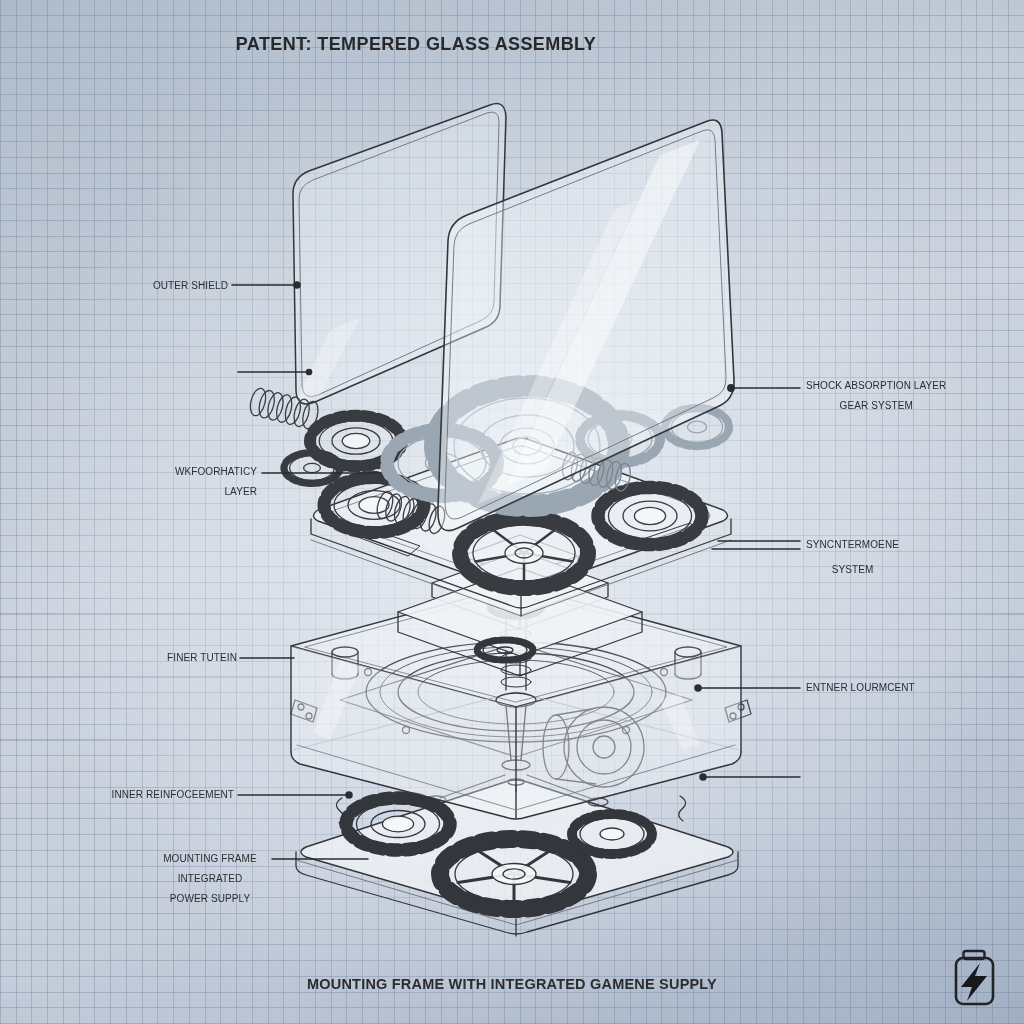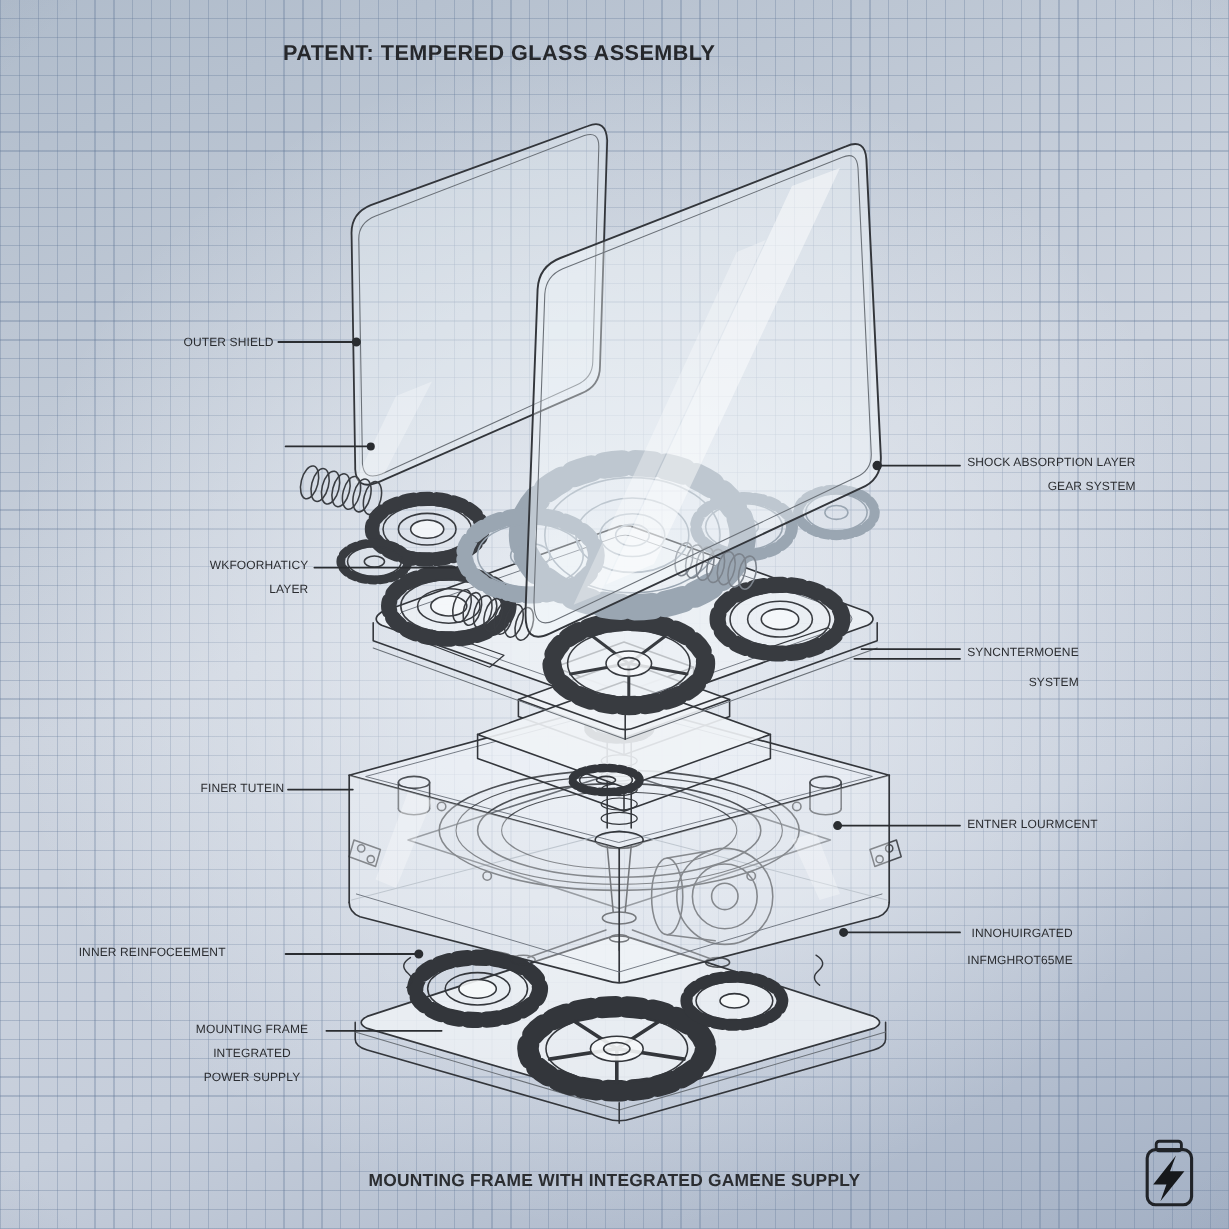--- a/index.html
+++ b/index.html
@@ -20,64 +20,60 @@
   }
   .caption{
     position:absolute;left:0;top:976px;width:1024px;text-align:center;
     font-size:14.5px;font-weight:700;letter-spacing:.2px;color:#2b2d31;
   }
   .lbl{
     position:absolute;font-size:10px;font-weight:400;letter-spacing:.1px;
     color:#2b2d31;line-height:20px;white-space:nowrap;
   }
   .lbl.r-align{text-align:right;}
-  .lbl.l-align{text-align:right;}
+  .lbl.l-align{text-align:center;}
   .lbl.c-align{text-align:center;white-space:normal;}
   .lbl span{display:block;}
 </style>
 </head>
 <body>
 
 <div class="canvas">
 
   <div class="title">PATENT: TEMPERED GLASS ASSEMBLY</div>
 
   <div class="lbl r-align" style="right:796px;top:276px;">
     <span>OUTER SHIELD</span>
   </div>
   <div class="lbl r-align" style="right:767px;top:462px;">
     <span>WKFOORHATICY</span>
     <span>LAYER</span>
   </div>
   <div class="lbl r-align" style="right:787px;top:648px;">
     <span>FINER TUTEIN</span>
   </div>
-  <div class="lbl r-align" style="right:836px;top:785px;padding-left:24px;">
+  <div class="lbl r-align" style="right:790px;top:785px;padding-left:24px;">
     <span>INNER REINFOCEEMENT</span>
   </div>
   <div class="lbl c-align" style="left:85px;width:250px;top:849px;">
     <span>MOUNTING FRAME</span>
     <span>INTEGRATED</span>
     <span>POWER SUPPLY</span>
   </div>
 
   <div class="lbl l-align" style="left:806px;top:376px;">
     <span>SHOCK ABSORPTION LAYER</span>
     <span>GEAR SYSTEM</span>
   </div>
   <div class="lbl l-align" style="left:806px;top:532px;line-height:25px;">
     <span>SYNCNTERMOENE</span>
     <span>SYSTEM</span>
   </div>
   <div class="lbl l-align" style="left:806px;top:678px;">
     <span>ENTNER LOURMCENT</span>
-  </div>
-  <div class="lbl l-align" style="left:806px;top:768px;line-height:22px;">
-    <span>INNOHUIRGATED</span>
-    <span>INFMGHROT65ME</span>
   </div>
 
   <div class="caption">MOUNTING FRAME WITH INTEGRATED GAMENE SUPPLY</div>
 
   <svg class="draw" width="1024" height="1024" viewBox="0 0 1024 1024">
     <defs>
       <g id="coil" fill="none" stroke-width="1.3">
         <ellipse cx="0" cy="0" rx="7" ry="14"></ellipse>
           <ellipse cx="9" cy="0" rx="7" ry="14"></ellipse>
         <ellipse cx="18" cy="0" rx="7" ry="14"></ellipse>

